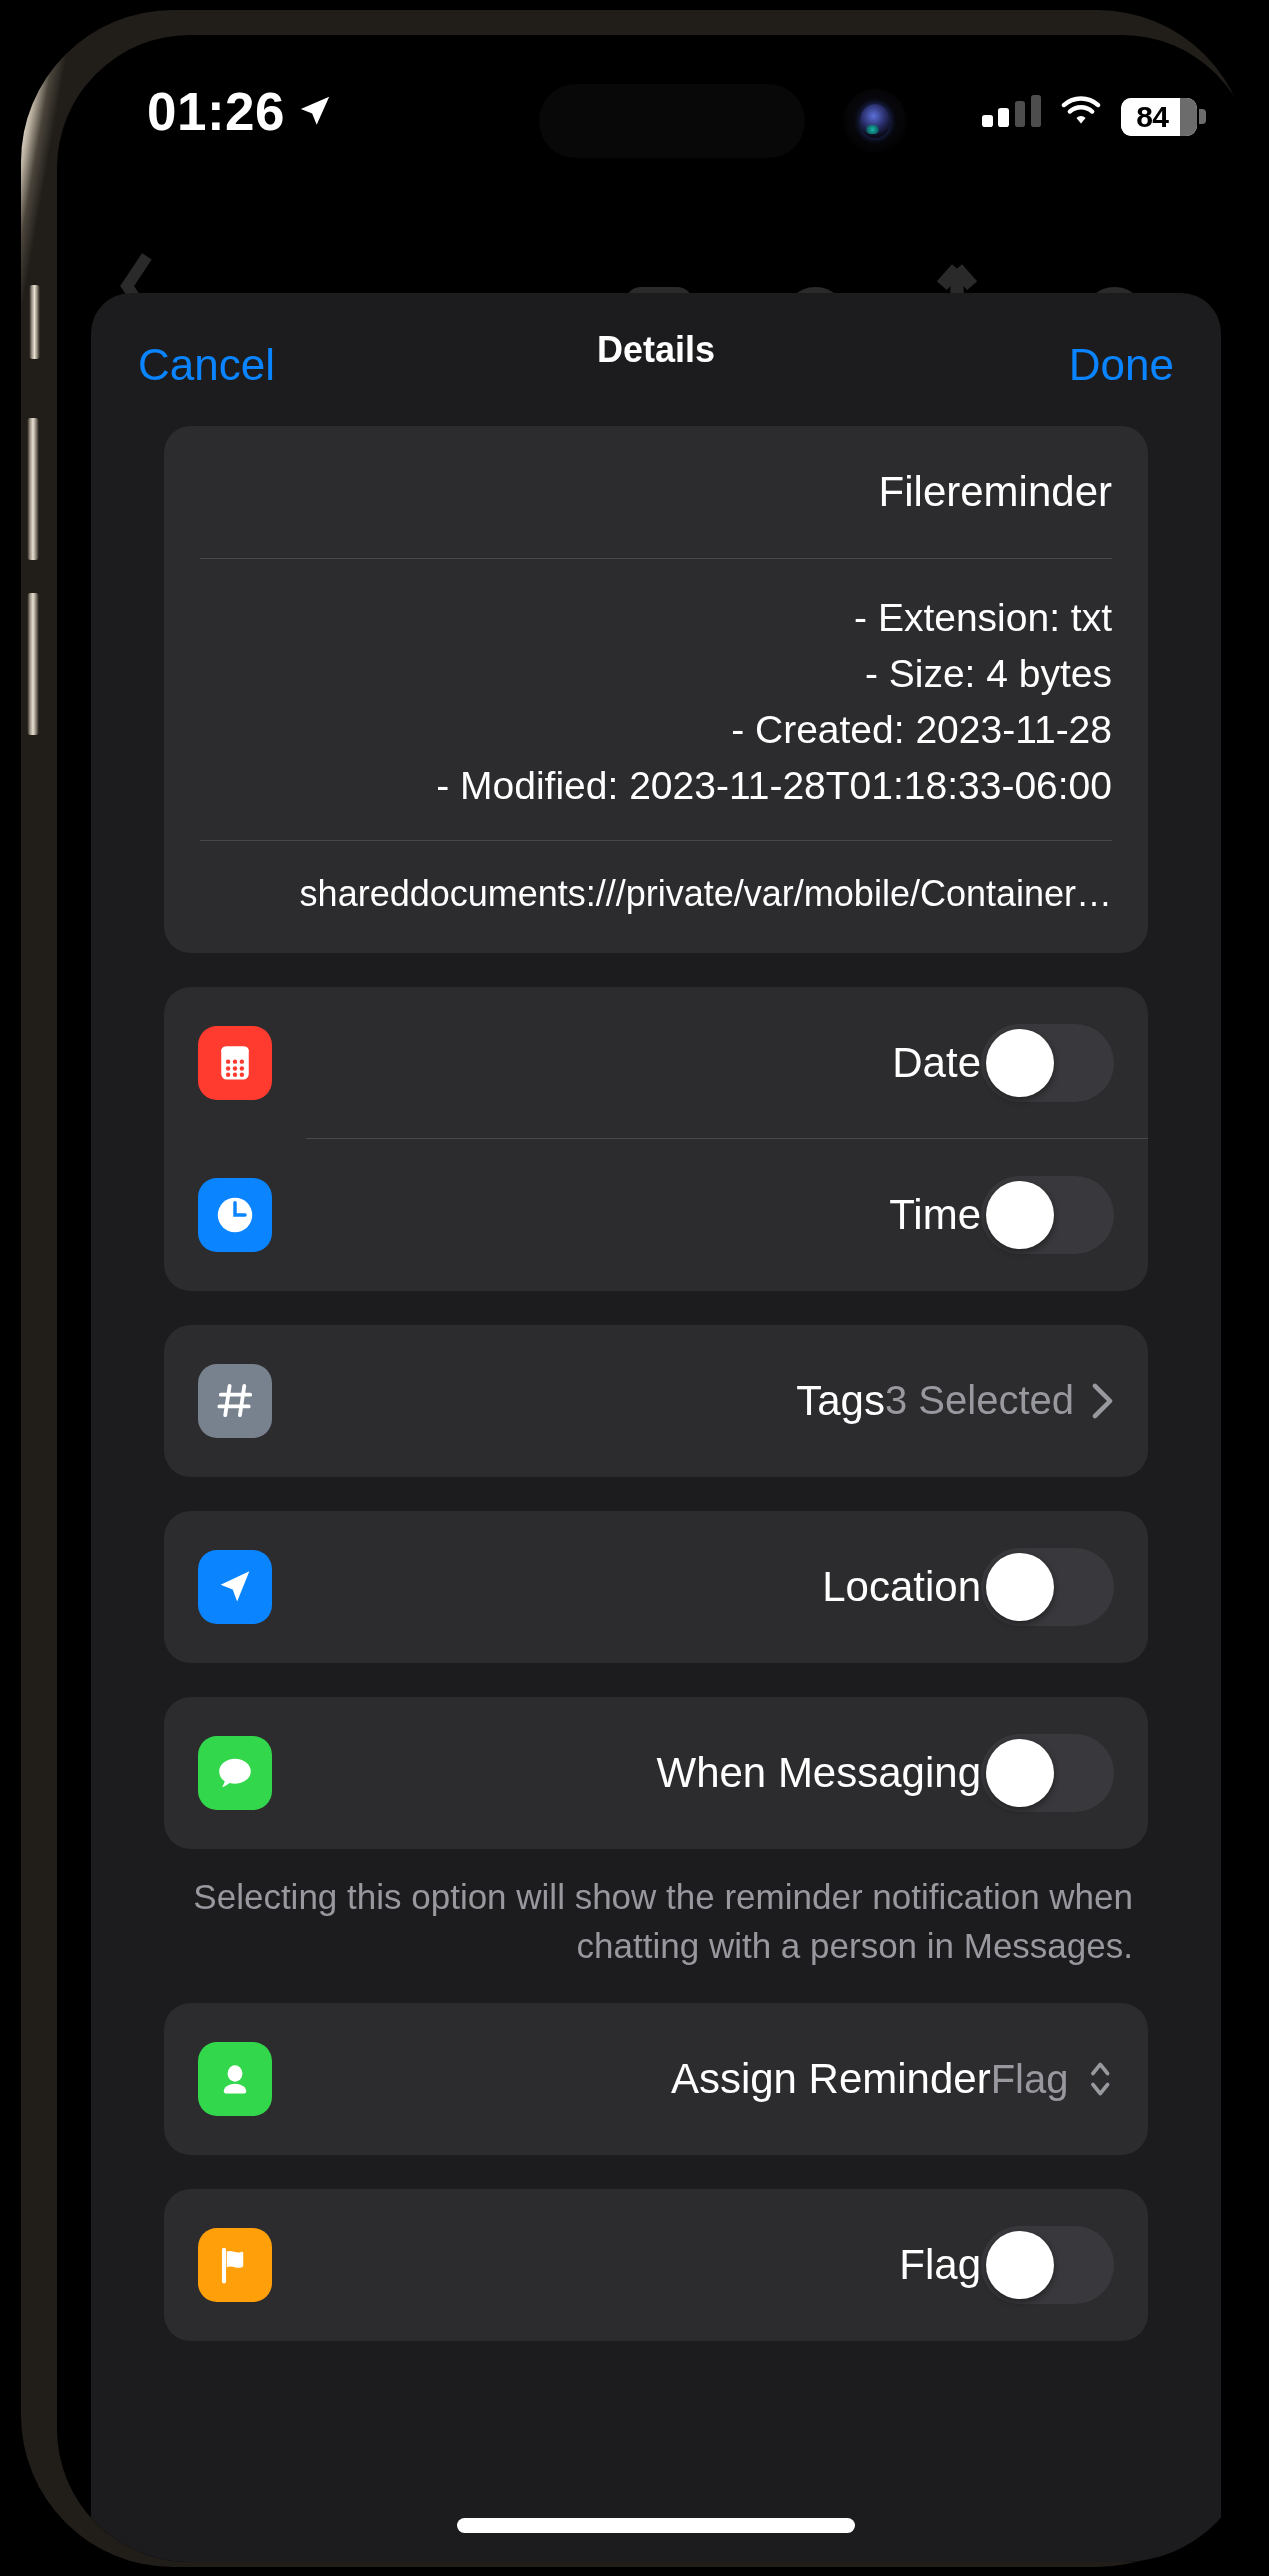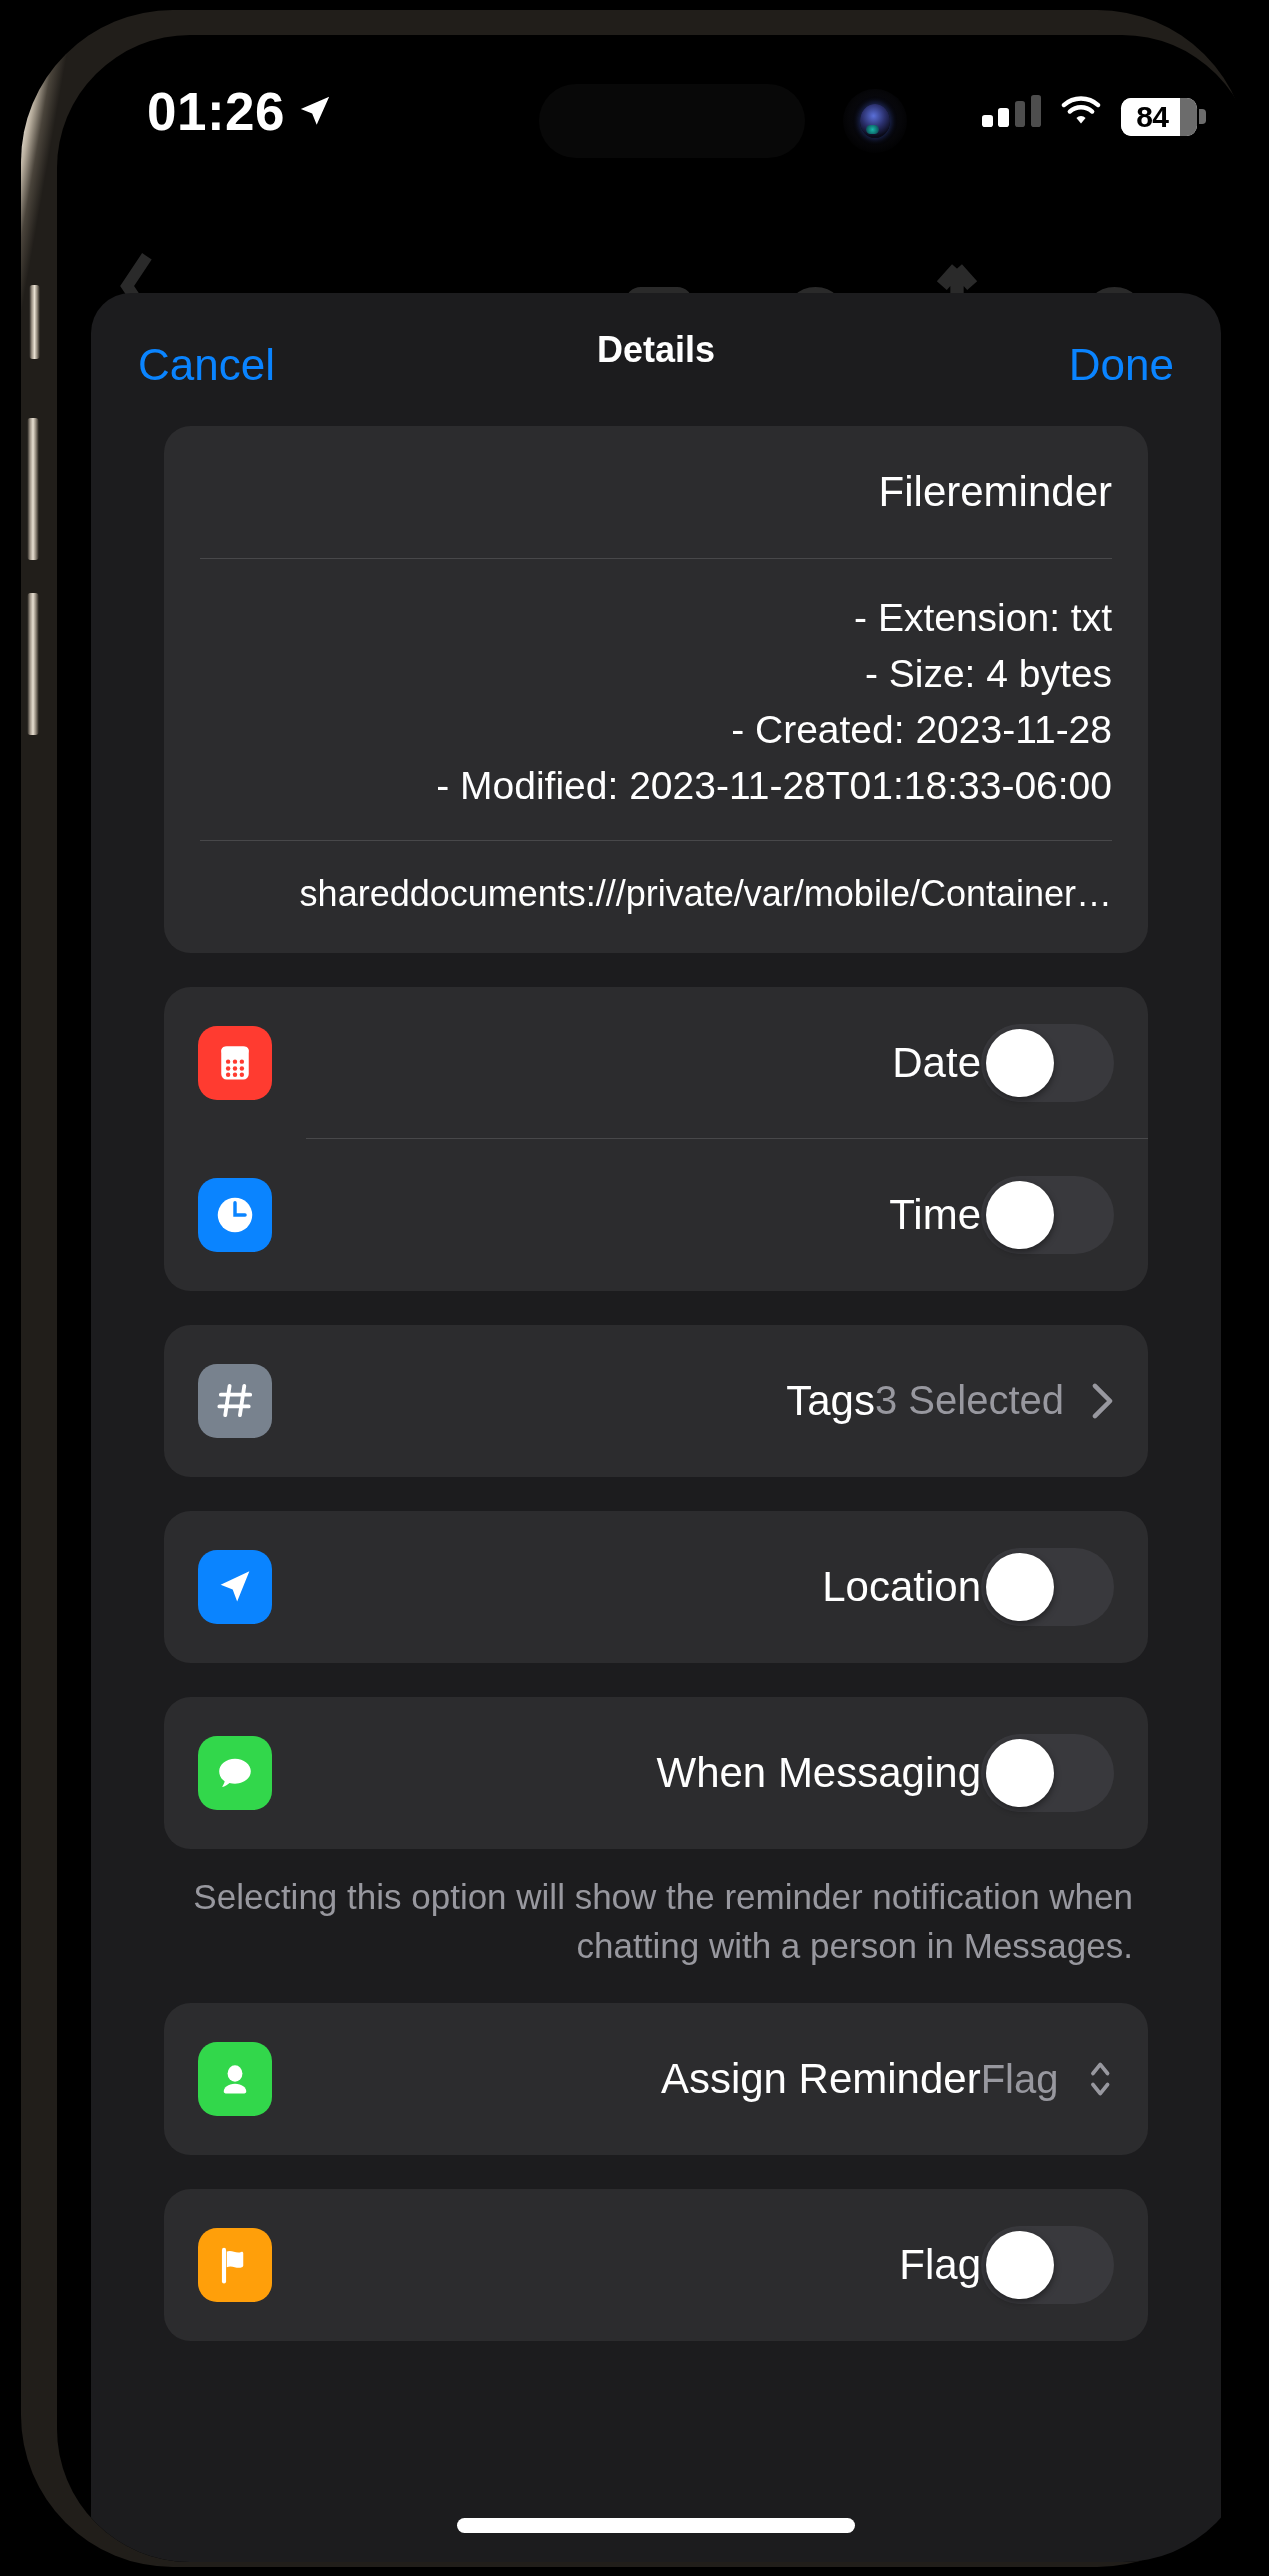--- a/index.html
+++ b/index.html
@@ -167,21 +167,21 @@
     padding:0 34px; height:152px;
     position:relative;
   }
   .row-divider{ position:absolute; left:142px; right:0; bottom:0; height:0.9px; background:#48484a;}
   .app-icon{
     width:74px; height:74px; border-radius:19px;
     display:flex; align-items:center; justify-content:center;
     flex:0 0 auto;
   }
   .row-label{ font-size:42px; color:#fff; margin-left:30px; flex:1 1 auto; white-space:nowrap;}
-  .row-value{ font-size:40px; color:#98989f; margin-right:27px; white-space:nowrap;}
+  .row-value{ font-size:40px; color:#98989f; margin-right:17px; white-space:nowrap;}
 
   
   .toggle{
     width:133px; height:78px; border-radius:39px;
     background:#39393d; position:relative; flex:0 0 auto; cursor:pointer;
   }
   .toggle .knob{
     position:absolute; top:4.7px; left:4.7px;
     width:68px; height:68px; border-radius:50%;
     background:#fff; box-shadow:0 2.8px 7.6px rgba(0,0,0,.45);

